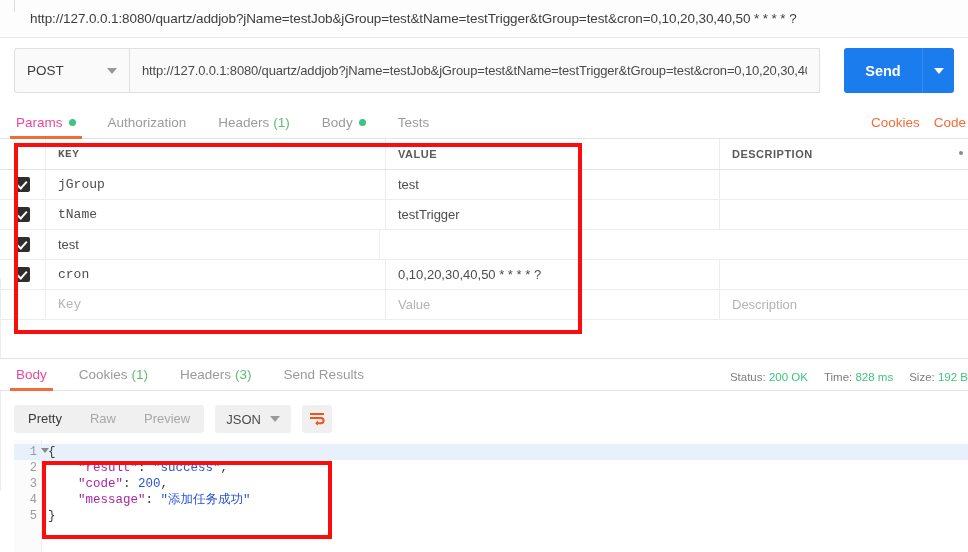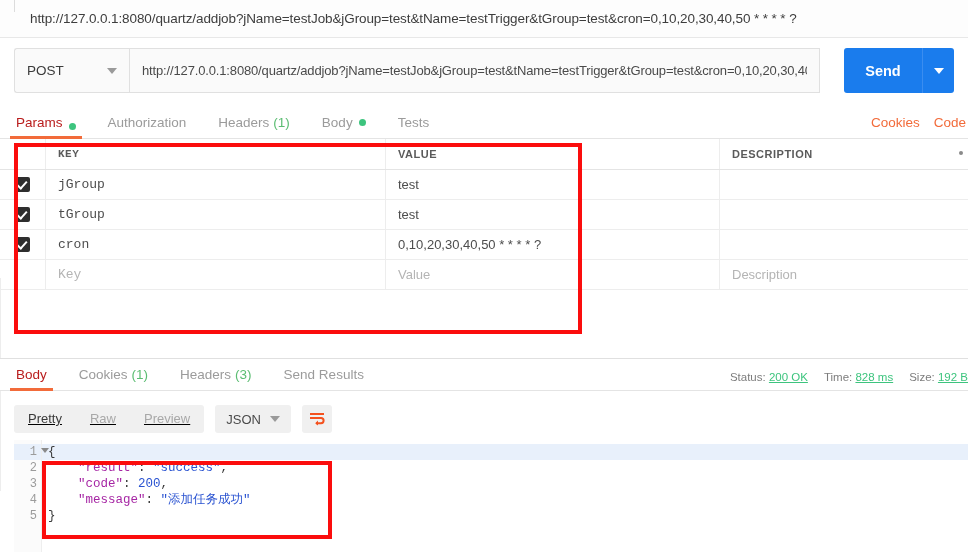--- a/index.html
+++ b/index.html
@@ -71,21 +71,21 @@
   
   .req-tabs {
     position: absolute; left: 0; top: 105px; width: 968px; height: 34px;
     border-bottom: 1px solid #e4e4e4; display: flex; align-items: flex-end;
   }
   .tab {
     position: relative; padding: 0 16px 8px 16px; font-size: 13.5px;
     color: #9b9b9b; cursor: pointer; display: flex; align-items: center;
     white-space: nowrap;
   }
-  .tab.active { color: #b91c1c; align-items: flex-end; }
+  .tab.active { color: #ec4899; }
   .tab.active::after {
     content: ""; position: absolute; left: 10px; right: 10px; bottom: -1px;
     height: 3px; background: #f26b3a;
   }
   .tab .cnt { color: #5bbd72; margin-left: 4px; }
   .dot-green {
     width: 7px; height: 7px; border-radius: 50%;
     background: #3dc47e; margin-left: 6px; display: inline-block;
   }
   .tabs-right {
@@ -147,30 +147,30 @@
     position: absolute; left: 0; top: 358px; width: 968px; height: 33px;
     border-top: 1px solid #e0e0e0; border-bottom: 1px solid #e4e4e4;
     display: flex; align-items: flex-end; background: #fff;
   }
   .meta-wrap {
     margin-left: auto; display: flex; align-items: center; padding-bottom: 7px;
   }
   .meta {
     font-size: 11.5px; color: #7d7d7d; margin-left: 16px; white-space: nowrap;
   }
-  .meta b { color: #3dc47e; font-weight: normal; text-decoration: underline; }
+  .meta b { color: #3dc47e; font-weight: normal; }
 
   
   .viewbar {
     position: absolute; left: 14px; top: 404px; width: 330px; height: 30px;
     display: flex; align-items: center;
   }
   .seg {
     display: flex; background: #f0f0f0; border-radius: 3px; overflow: hidden;
-    height: 28px; align-items: center; text-decoration: underline;
+    height: 28px; align-items: center;
   }
   .seg span {
     padding: 0 14px; font-size: 13px; color: #a8a8a8; line-height: 28px;
     cursor: pointer;
   }
   .seg span.on { color: #3a3a3a; }
   .fmt {
     display: flex; align-items: center; gap: 9px; background: #f0f0f0;
     border-radius: 3px; height: 28px; padding: 0 11px; margin-left: 11px;
     cursor: pointer;
@@ -301,27 +301,38 @@
           <span class="cellv">jGroup</span>
         </div>
       <div class="c-val">
           <span class="cellv">test</span>
         </div>
       <div class="c-desc">
           <span class="cellv"></span>
         </div>
     </div>
 
-
     <div class="prow">
       <div class="c-chk">
           <span class="chk"></span>
         </div>
       <div class="c-key">
-          <span class="cellv">tGroup</span>
+          <span class="cellv">tName</span>
+        </div>
+      <div class="c-val">
+          <span class="cellv">testTrigger</span>
+        </div>
+      <div class="c-desc">
+          <span class="cellv"></span>
+        </div>
+    </div>
+
+    <div class="prow">
+      <div class="c-chk">
+          <span class="chk"></span>
         </div>
       <div class="c-val">
           <span class="cellv">test</span>
         </div>
       <div class="c-desc">
           <span class="cellv"></span>
         </div>
     </div>
 
     <div class="prow">

